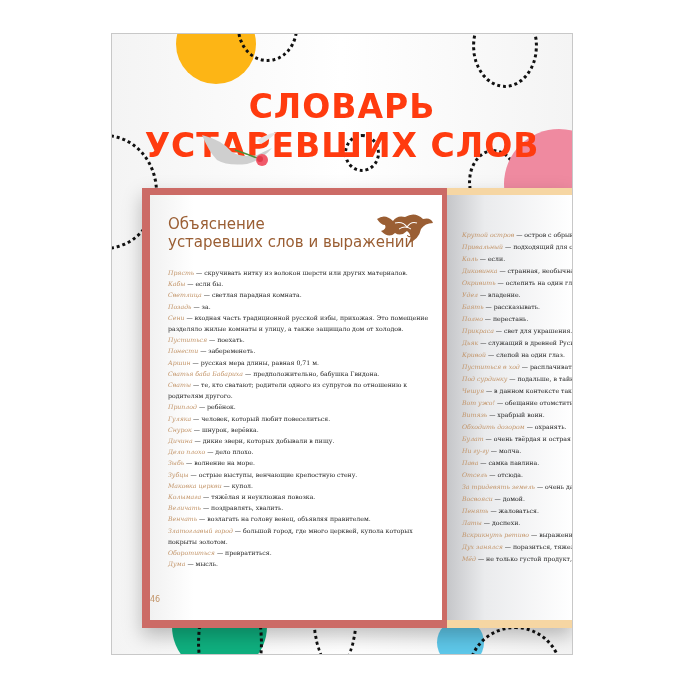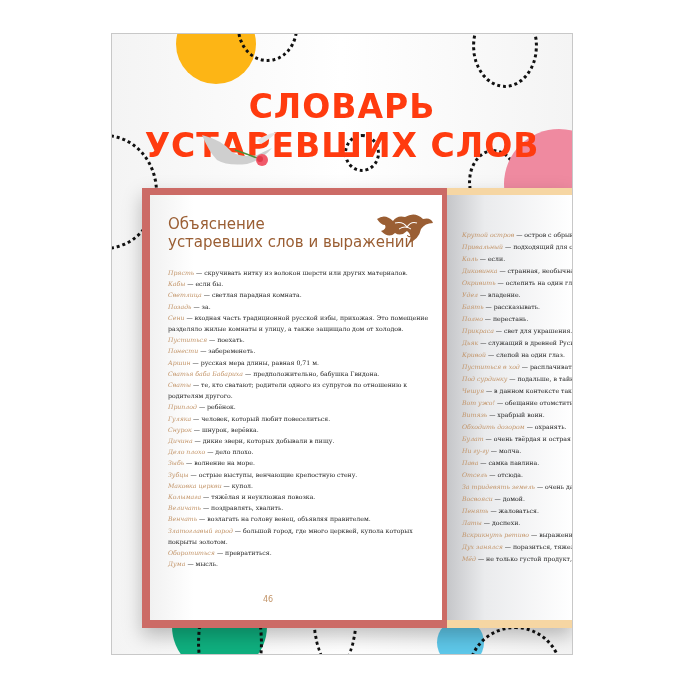--- a/index.html
+++ b/index.html
@@ -12,21 +12,21 @@
   .book { position:absolute; left:30px; top:154px; width:430px; height:440px; box-shadow: 0 8px 18px rgba(0,0,0,0.25); }
   .left-page-cover { position:absolute; left:0; top:0; width:305px; height:440px; background:#cc6b66; }
   .left-page { position:absolute; left:8px; top:7px; width:292px; height:425px; background:linear-gradient(90deg,#f1f1f1 0%,#ffffff 15%,#ffffff 100%); }
   .right-cover { position:absolute; left:305px; top:0; width:125px; height:440px; background:#f6d6a3; }
   .right-page { position:absolute; left:305px; top:7px; width:125px; height:425px; background:linear-gradient(90deg,#c5c6c9 0%,#eaebed 30%,#ffffff 100%); overflow:hidden; }
   .heading { position:absolute; left:18px; top:20px; color:#9a5e33; font-family:"DejaVu Sans", sans-serif; font-size:15px; line-height:18px; }
   .ornament { position:absolute; left:225px; top:16px; width:60px; height:36px; }
   .entries { position:absolute; left:18px; top:72px; width:270px; font-size:6.2px; line-height:11.2px; color:#222; }
   .entry { margin:0; }
   .term { color:#c29468; font-style:italic; }
-  .page-num { position:absolute; left:0; width:236px; top:400px; text-align:center; color:#c29468; font-size:8px; font-family:"DejaVu Sans", sans-serif; }
+  .page-num { position:absolute; left:0; width:236px; top:400px; text-align:left; color:#c29468; font-size:8px; font-family:"DejaVu Sans", sans-serif; }
   .entries-right { position:absolute; left:15px; top:34px; width:300px; font-size:6.2px; line-height:12px; color:#222; white-space:nowrap; }
 </style>
 </head>
 <body>
 
 <div class="sheet">
 
   <div class="circle" style="left:64px;top:-30px;width:80px;height:80px;background:#fdb515;"></div>
   <div class="dots" style="left:125px;top:-40px;width:55px;height:62px;"></div>
   <div class="dots" style="left:360px;top:-30px;width:60px;height:78px;"></div>

